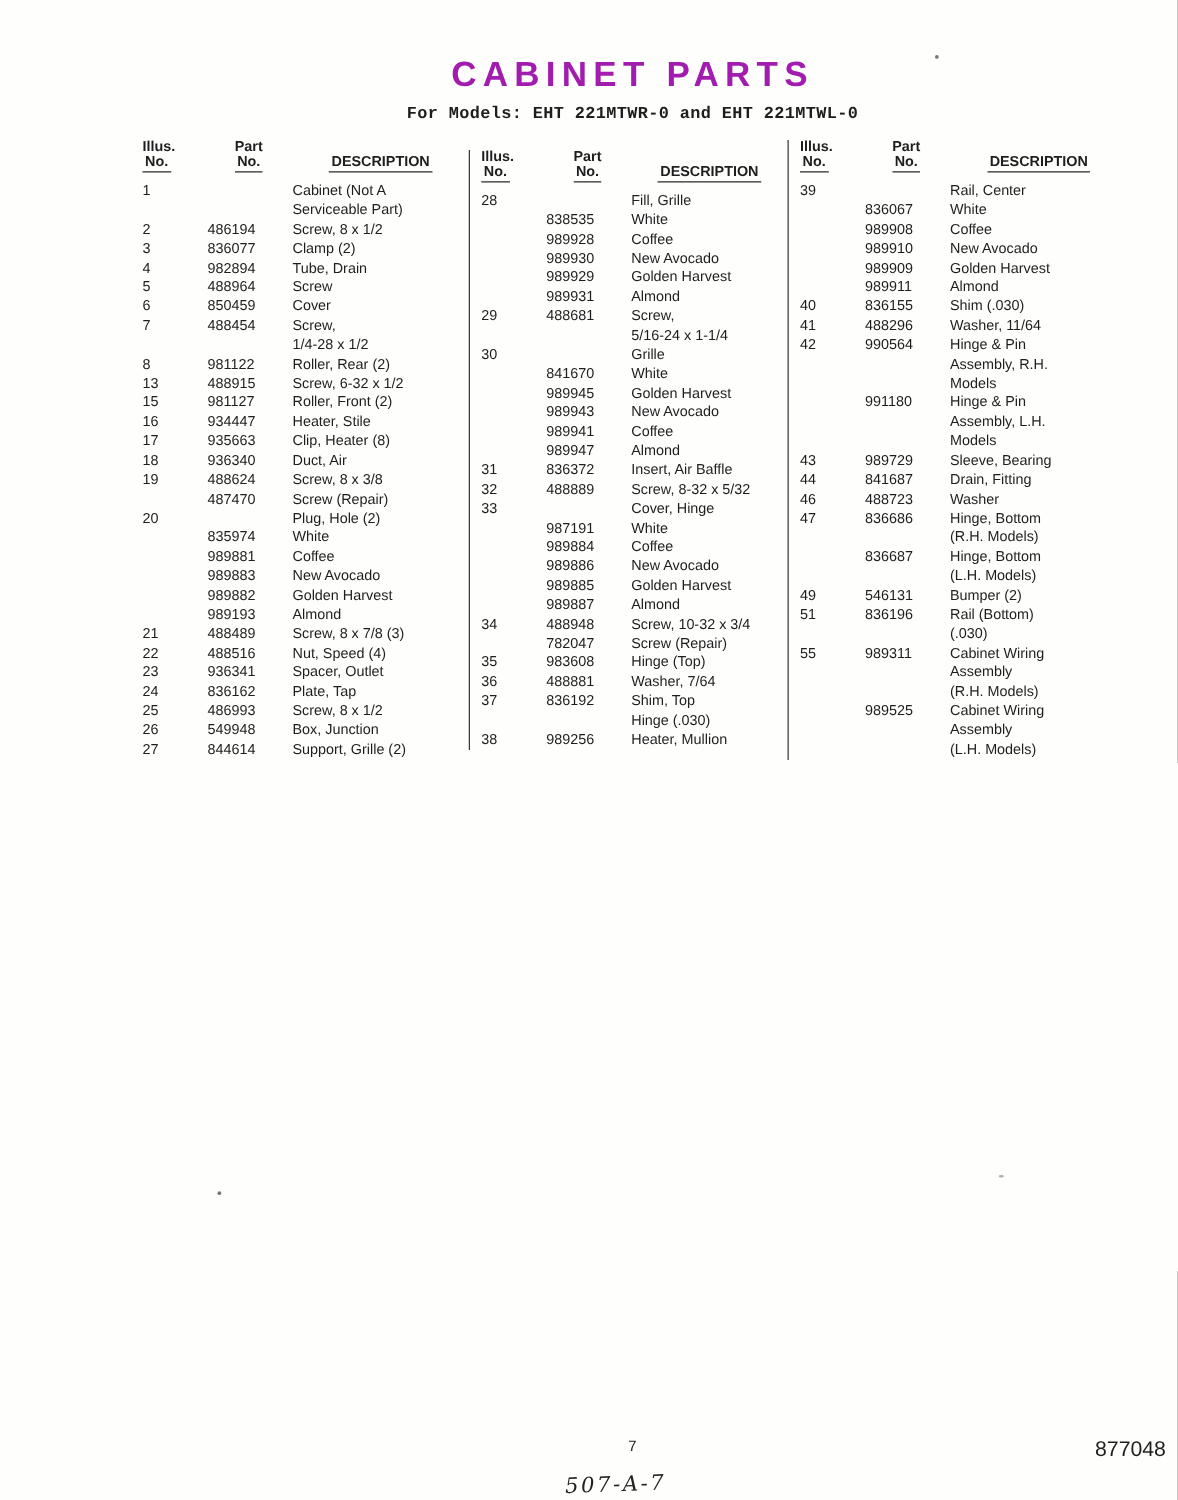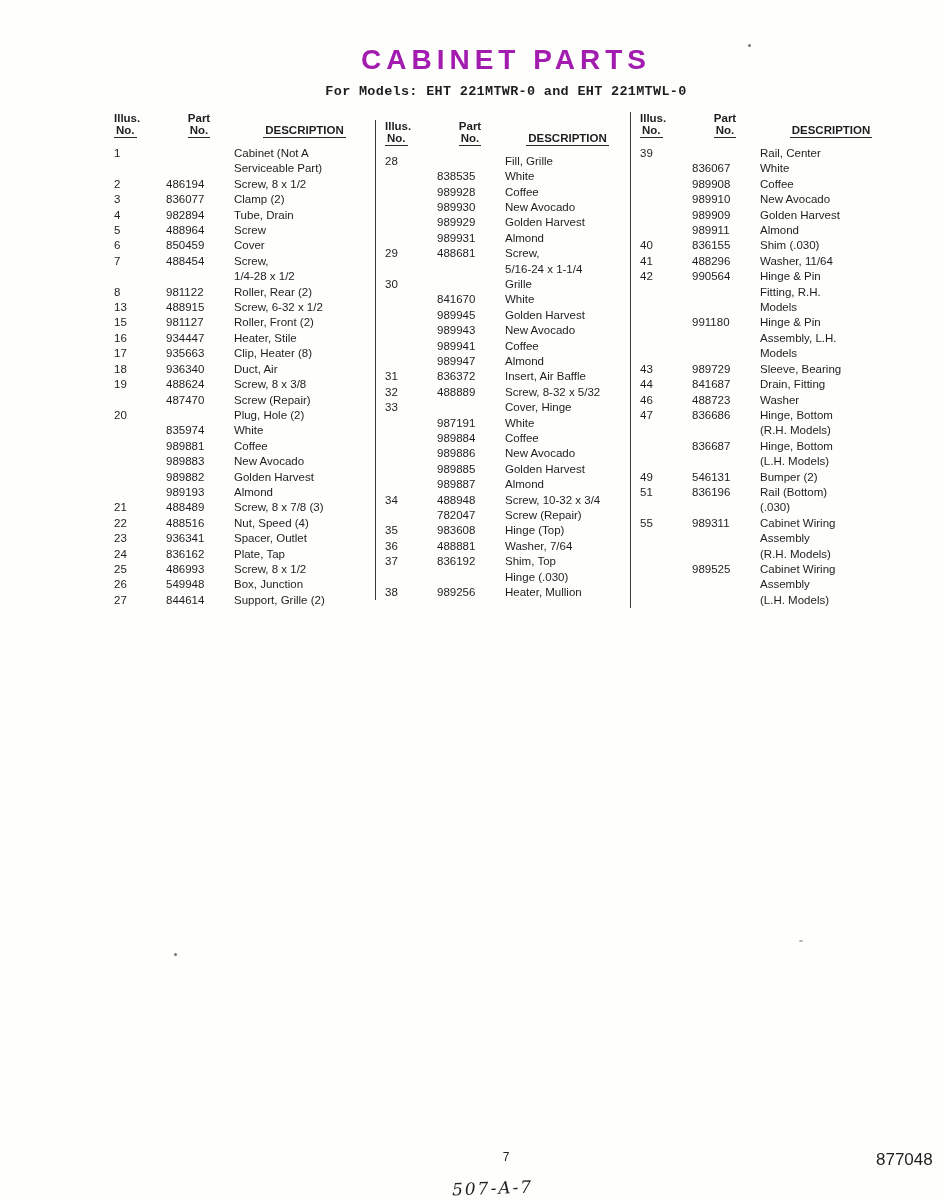--- a/index.html
+++ b/index.html
@@ -462,21 +462,21 @@
             <span class="c-desc">Washer, 11/64</span>
           </div>
           <div class="trow">
             <span class="c-illus">42</span>
             <span class="c-part">990564</span>
             <span class="c-desc">Hinge &amp; Pin</span>
           </div>
           <div class="trow">
             <span class="c-illus"></span>
             <span class="c-part"></span>
-            <span class="c-desc">Fitting, R.H.</span>
+            <span class="c-desc">Assembly, R.H.</span>
           </div>
           <div class="trow">
             <span class="c-illus"></span>
             <span class="c-part"></span>
             <span class="c-desc">Models</span>
           </div>
           <div class="trow">
             <span class="c-illus"></span>
             <span class="c-part">991180</span>
             <span class="c-desc">Hinge &amp; Pin</span>

